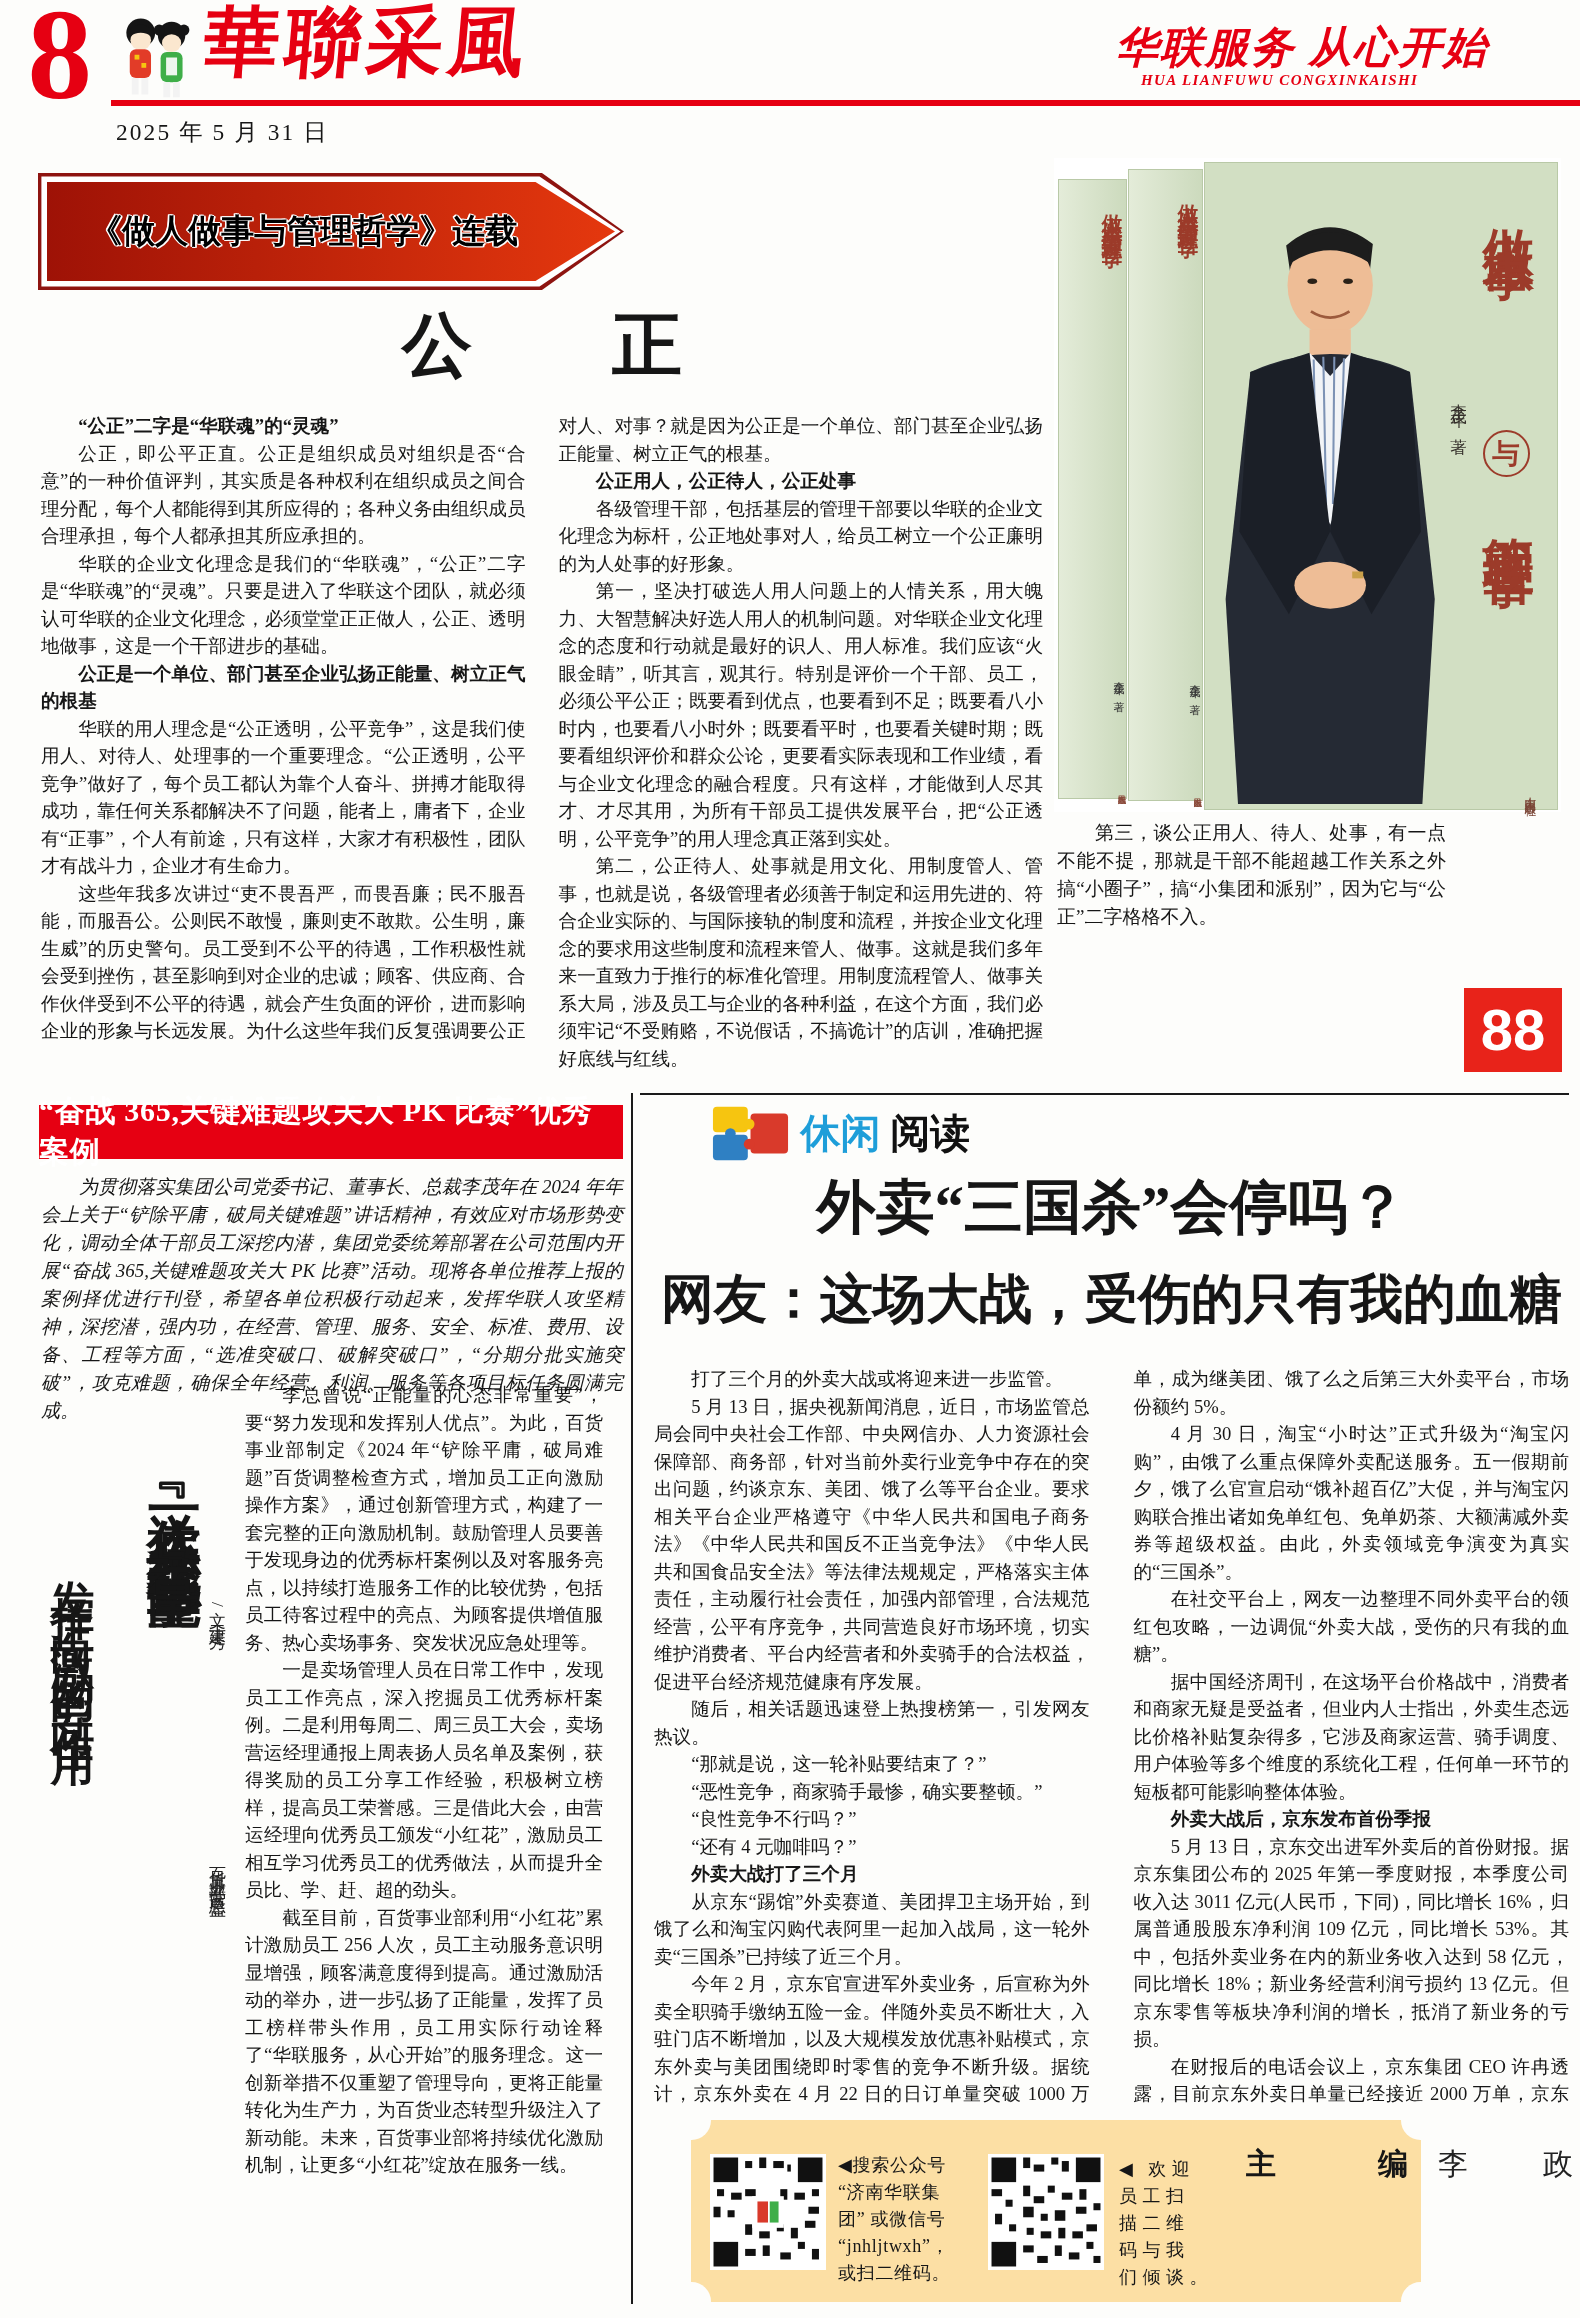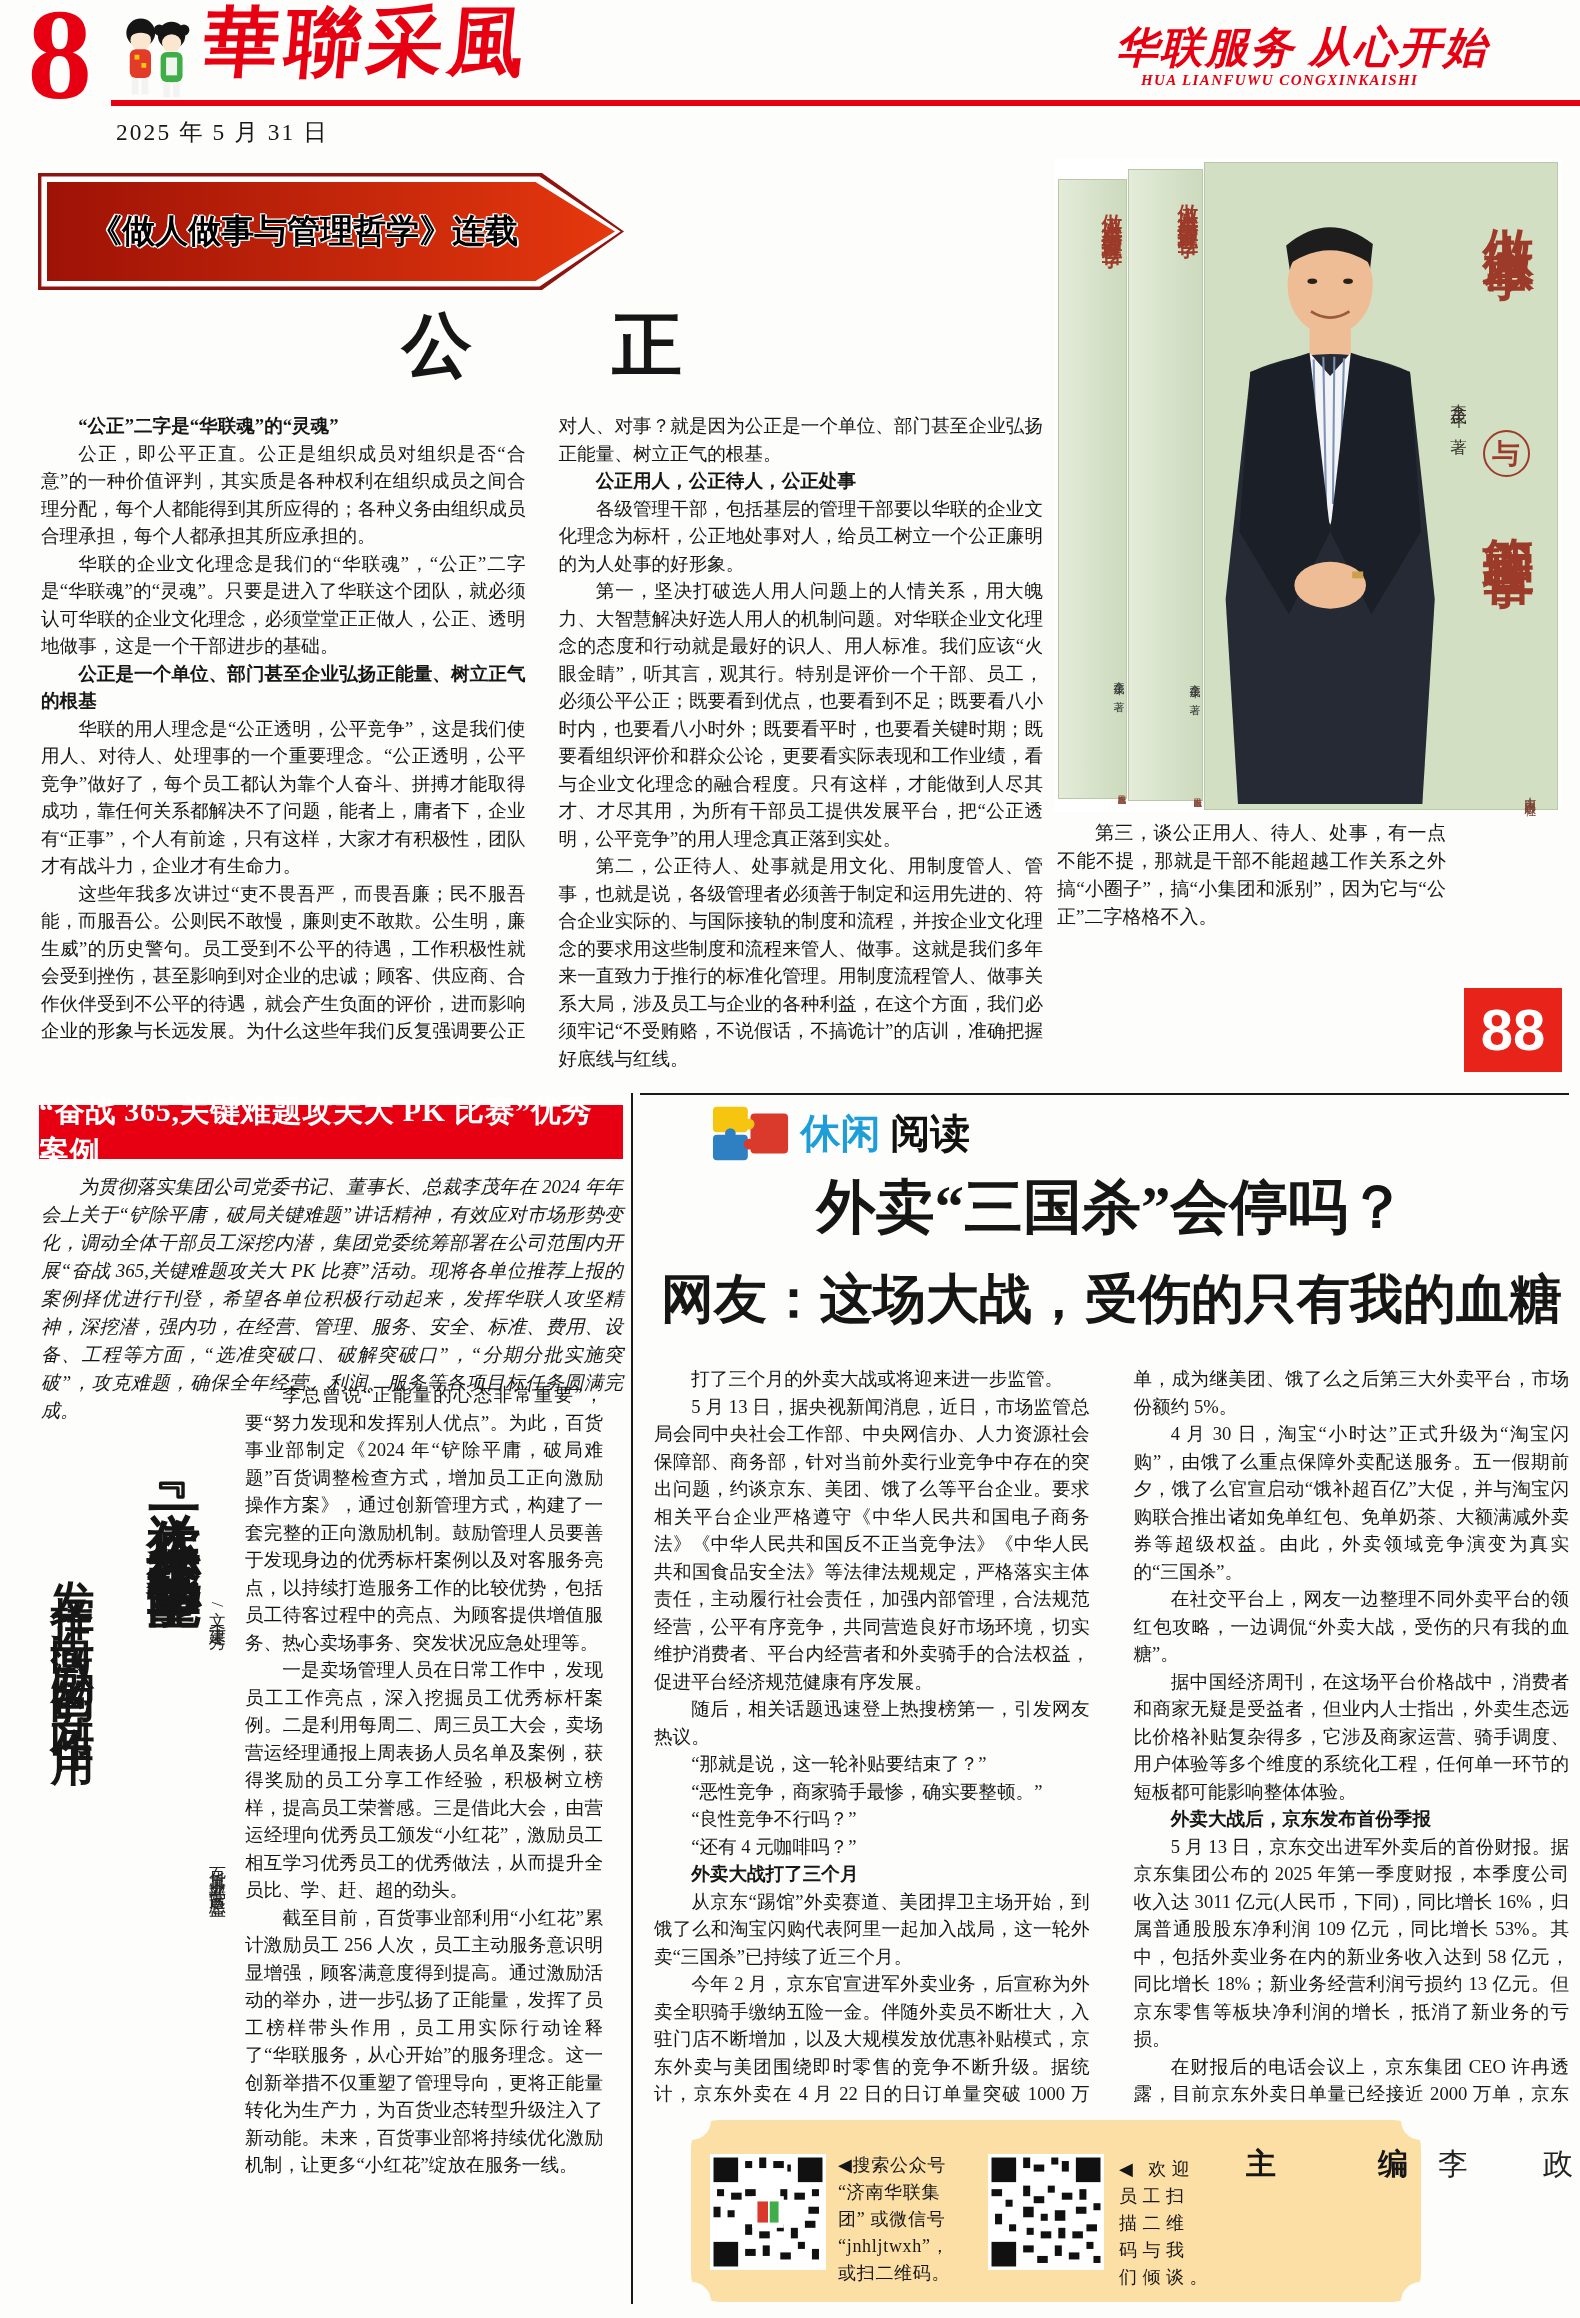--- a/index.html
+++ b/index.html
@@ -74,21 +74,21 @@
   .divider-v{left:631px;top:1093px;width:2.1px;height:1211px;background:#1a1a1a;}
   .leisure-logo{left:710px;top:1104px;display:flex;align-items:center;gap:9.6px;}
   .leisure-logo .t1{font-family:"Liberation Sans","DejaVu Sans",sans-serif;font-size:40px;font-weight:bold;color:#1e9ed9;}
   .leisure-logo .t2{font-family:"Liberation Sans","DejaVu Sans",sans-serif;font-size:40px;font-weight:bold;color:#111;}
   .leisure-h1{left:654px;top:1174px;width:915px;text-align:center;font-size:59px;font-weight:bold;line-height:1.15;}
   .leisure-h2{left:654px;top:1264px;width:915px;text-align:center;font-size:53px;font-weight:bold;white-space:nowrap;}
   .leisure-body{left:654px;top:1365px;width:915px;height:749px;column-count:2;column-gap:44px;column-fill:auto;
       font-size:18.6px;line-height:27.5px;text-align:justify;overflow:hidden;}
 
   
-  .footer-box{left:691px;top:2120px;width:730px;height:182px;background:#fcdfa4;border-radius:28px;}
+  .footer-box{left:691px;top:2120px;width:730px;height:182px;background:#fcdfa4;border-radius:4px;}
   .bite{position:absolute;width:39px;height:39px;background:#fdfdfb;border-radius:50%;}
   .qr{position:absolute;width:116px;height:116px;background:#fff;}
   .qr-cap{position:absolute;font-size:18px;line-height:27px;white-space:pre-line;letter-spacing:0.7px;}
   .editors{position:absolute;left:555px;top:23.4px;display:flex;flex-direction:row;gap:8.3px;align-items:flex-end;}
   .ed-row{display:flex;gap:30px;font-size:30px;line-height:1.4;}
   .ed-role{display:inline-block;width:162px;font-weight:bold;text-align:justify;text-align-last:justify;}
   .ed-name{display:inline-block;width:135px;text-align:justify;text-align-last:justify;color:#222;}
 </style>
 </head>
 <body>

